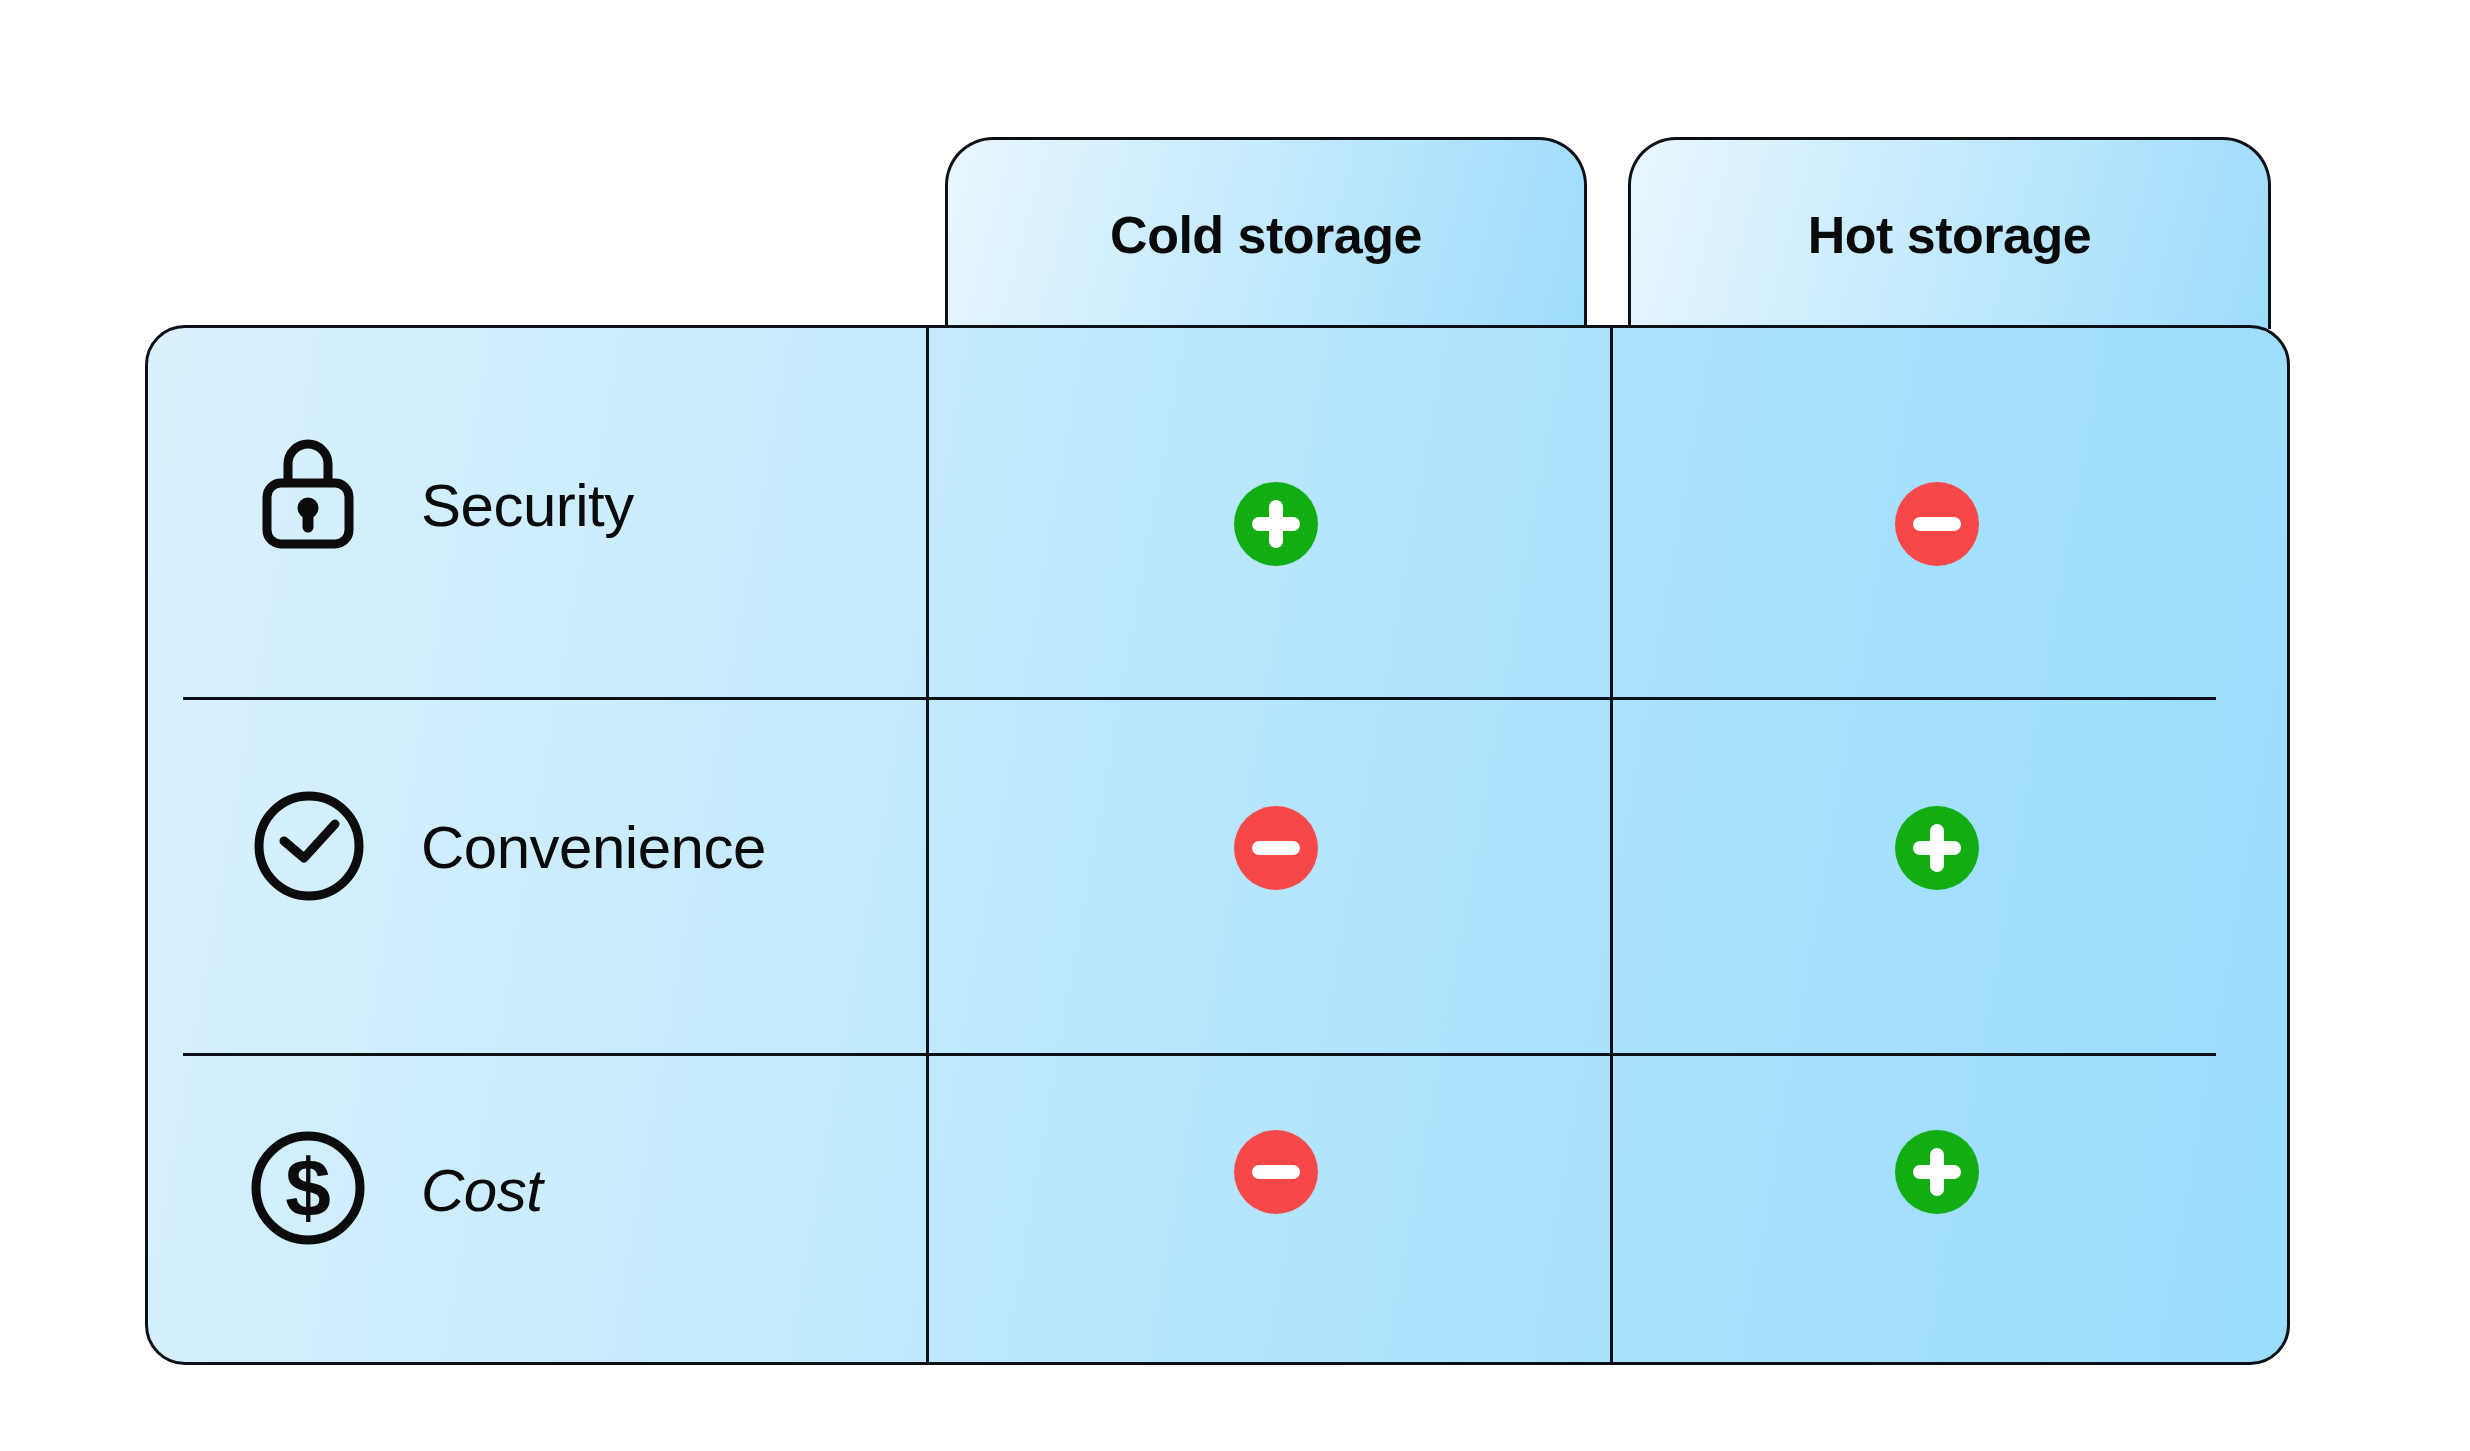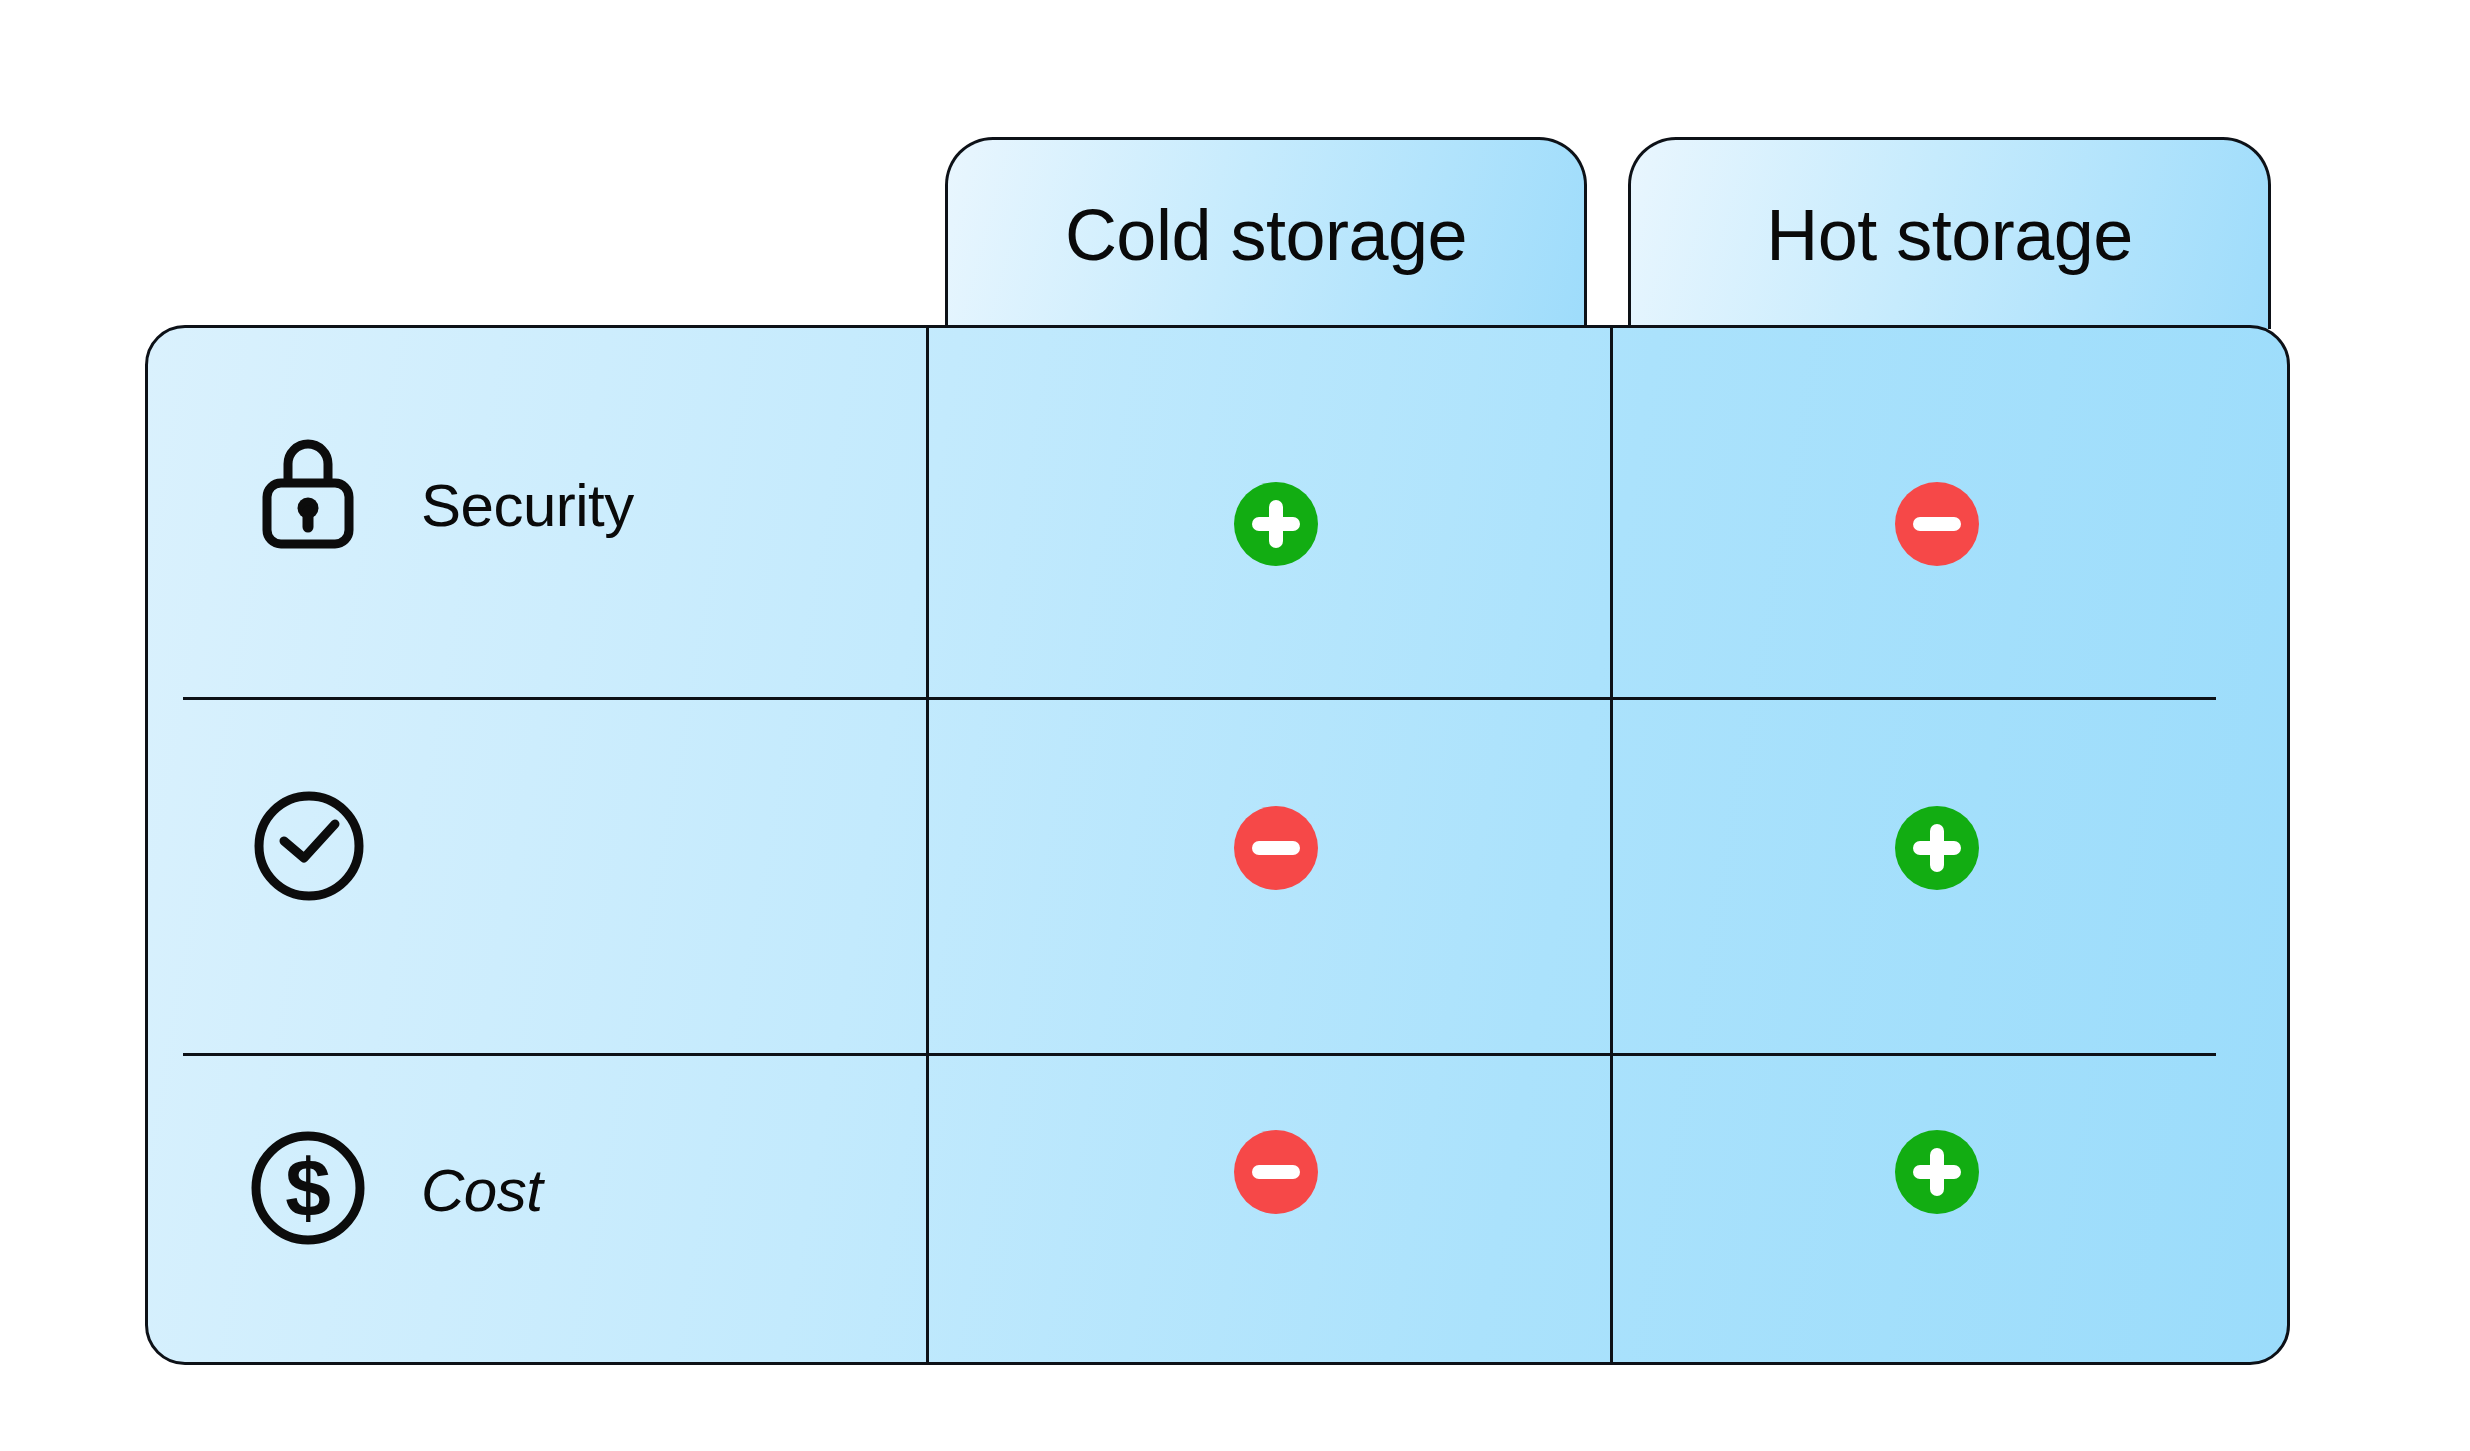--- a/index.html
+++ b/index.html
@@ -15,21 +15,21 @@
   
   .tab{
     position:absolute;top:137px;height:192px;box-sizing:border-box;
     border:3px solid var(--line);border-bottom:none;
     border-radius:48px 48px 0 0;
     background:linear-gradient(105deg,#e9f6fe 0%,#c6ebfd 45%,#9edcfb 100%);
     display:flex;align-items:center;justify-content:center;
   }
   .tab.cold{left:945px;width:642px;}
   .tab.hot{left:1628px;width:643px;}
-  .tab-label{font-size:72px;font-weight:400;letter-spacing:-0.5px;white-space:nowrap;}
+  .tab-label{font-size:52px;font-weight:700;letter-spacing:-0.5px;white-space:nowrap;}
 
   
   .panel{
     position:absolute;left:145px;top:325px;width:2145px;height:1040px;box-sizing:border-box;
     border:3px solid var(--line);border-radius:40px;
     background:linear-gradient(100deg,#daf1fd 0%,#c3eafd 35%,#abe2fc 65%,#9bdcfb 100%);
   }
   .vline{position:absolute;top:0;bottom:0;width:3px;background:var(--line);}
   .vline.v1{left:778px;}
   .vline.v2{left:1462px;}
@@ -97,20 +97,21 @@
     <span class="row-label r1">Security</span>
     <div class="badge col-cold r1 badge-plus"></div>
     <div class="badge col-hot r1 badge-minus"></div>
 
     <span class="row-icon icon-clock">
       <svg width="112" height="112" viewBox="0 0 112 112" xmlns="http://www.w3.org/2000/svg">
         <circle class="stroke" cx="56" cy="56" r="50"></circle>
         <path class="stroke" d="M31 51 L51 68 L82 34" stroke-linecap="round" stroke-linejoin="round"></path>
       </svg>
     </span>
+    <span class="row-label r2">Convenience</span>
     <div class="badge col-cold r2 badge-minus"></div>
     <div class="badge col-hot r2 badge-plus"></div>
 
     <span class="row-icon icon-dollar">
       <svg width="118" height="118" viewBox="0 0 118 118" xmlns="http://www.w3.org/2000/svg">
         <circle class="stroke" cx="59" cy="59" r="52" stroke-width="10"></circle>
         <text x="59" y="87" text-anchor="middle" font-family="Liberation Sans, sans-serif" font-size="82" font-weight="700" fill="#0c0c0c">$</text>
       </svg>
     </span>
     <span class="row-label r3">Cost</span>

